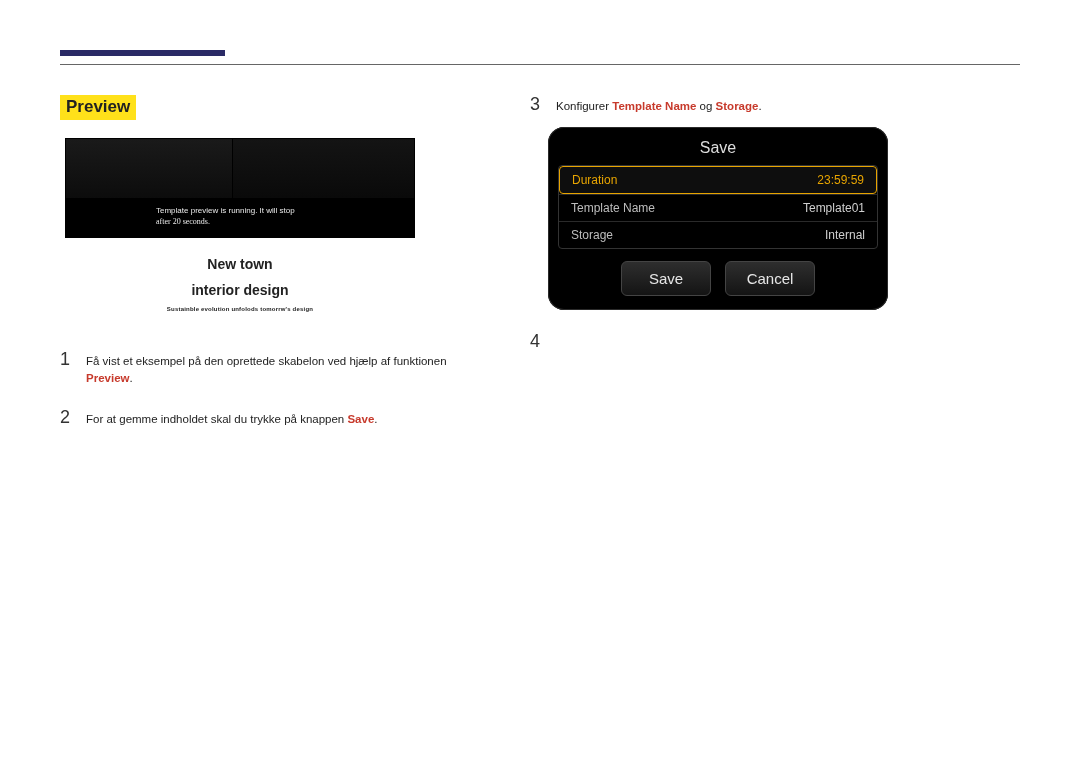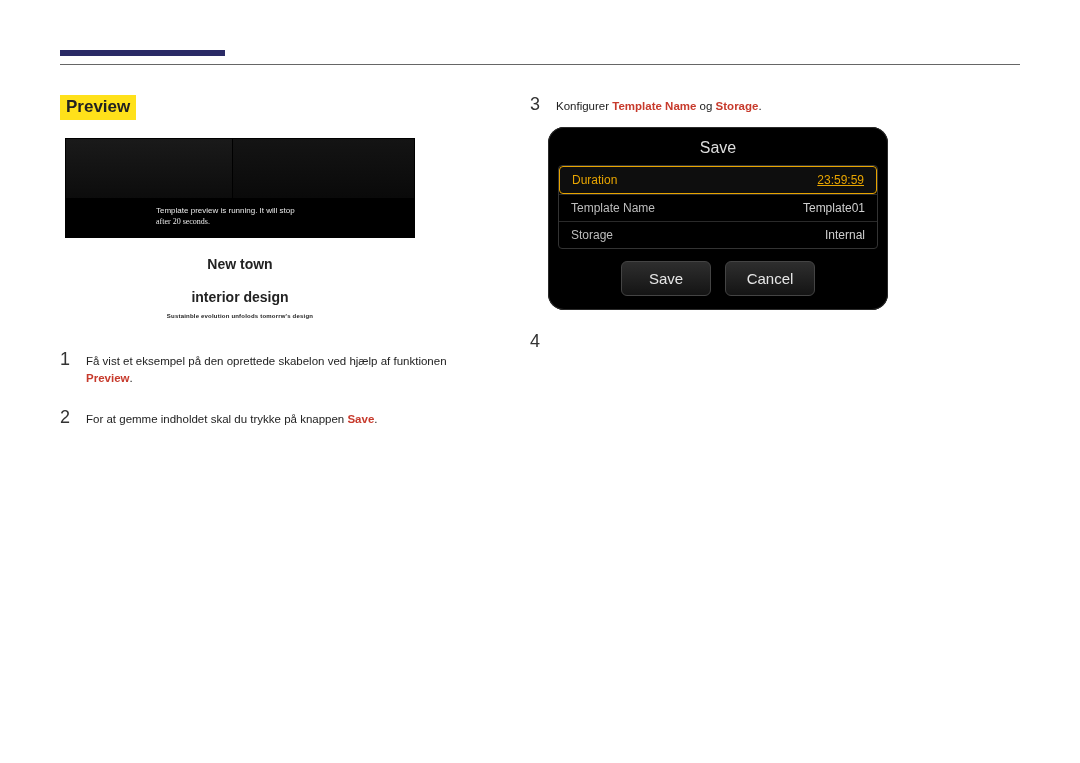--- a/index.html
+++ b/index.html
@@ -35,42 +35,42 @@
   .pv-top .pane-b { flex: 1;
     background: linear-gradient(180deg,#141414 0%,#080808 70%,#030303 100%); }
   .pv-banner {
     position: absolute; left: 0; right: 0; bottom: 0;
     background: #000; color: #e9e9e9; font-size: 8px;
     padding: 8px 0 10px 90px; line-height: 1.3;
   }
   .pv-banner .l2 { display: block; font-family: Liberation Serif, serif; }
   .pv-bottom { background: #fff; text-align: center; padding-top: 18px; }
   .pv-bottom .t1 { font-size: 14px; font-weight: 700; color: #222; }
-  .pv-bottom .t2 { font-size: 14px; font-weight: 700; color: #222; margin-top: 17px; }
+  .pv-bottom .t2 { font-size: 14px; font-weight: 700; color: #222; margin-top: 10px; }
   .pv-bottom .t3 { font-size: 6px; font-weight: 700; color: #222; margin-top: 8px; letter-spacing: .2px; }
 
   
   .step { display: flex; align-items: flex-start; gap: 12px; margin-top: 22px; font-size: 11.5px; }
   .step-num { font-size: 18px; color: #333; font-weight: 400; line-height: 1; min-width: 14px; }
   .step-text { padding-top: 3px; line-height: 1.45; }
   .hl { color: #c73a2c; font-weight: 700; }
 
   
   .save-dialog {
     width: 340px; border-radius: 16px; background: #000;
     padding: 10px 10px 14px 10px; margin: 12px 0 0 18px;
     box-shadow: inset 0 0 0 1px #2a2a2a;
   }
   .sd-title { text-align: center; color: #ddd; font-size: 16px; padding: 2px 0 8px; }
   .sd-rows { border: 1px solid #333; border-radius: 4px; overflow: hidden; }
   .sd-row { display: flex; justify-content: space-between; align-items: flex-end;
     padding: 6px 12px; font-size: 12px; color: #bdbdbd; border-top: 1px solid #2a2a2a; }
   .sd-row:first-child { border-top: none; }
   .sd-row.sel { background: #0e0e0e; border: 1px solid #e7a400; border-radius: 4px; color: #e7a400; }
-  .sd-row.sel .sd-val { color: #e7a400; text-decoration: underline; }
+  .sd-row.sel .sd-val { color: #e7a400; }
   .sd-val { color: #cfcfcf; }
   .sd-btns { display: flex; justify-content: center; gap: 14px; margin-top: 12px; }
   .sd-btn {
     flex: 0 0 90px; text-align: center; padding: 8px 0;
     color: #e6e6e6; font-size: 15px; border: 1px solid #444;
     border-radius: 6px; background: linear-gradient(#2e2e2e,#141414);
   }
 
   .col-right .step:first-of-type { margin-top: 0; }
 </style>

